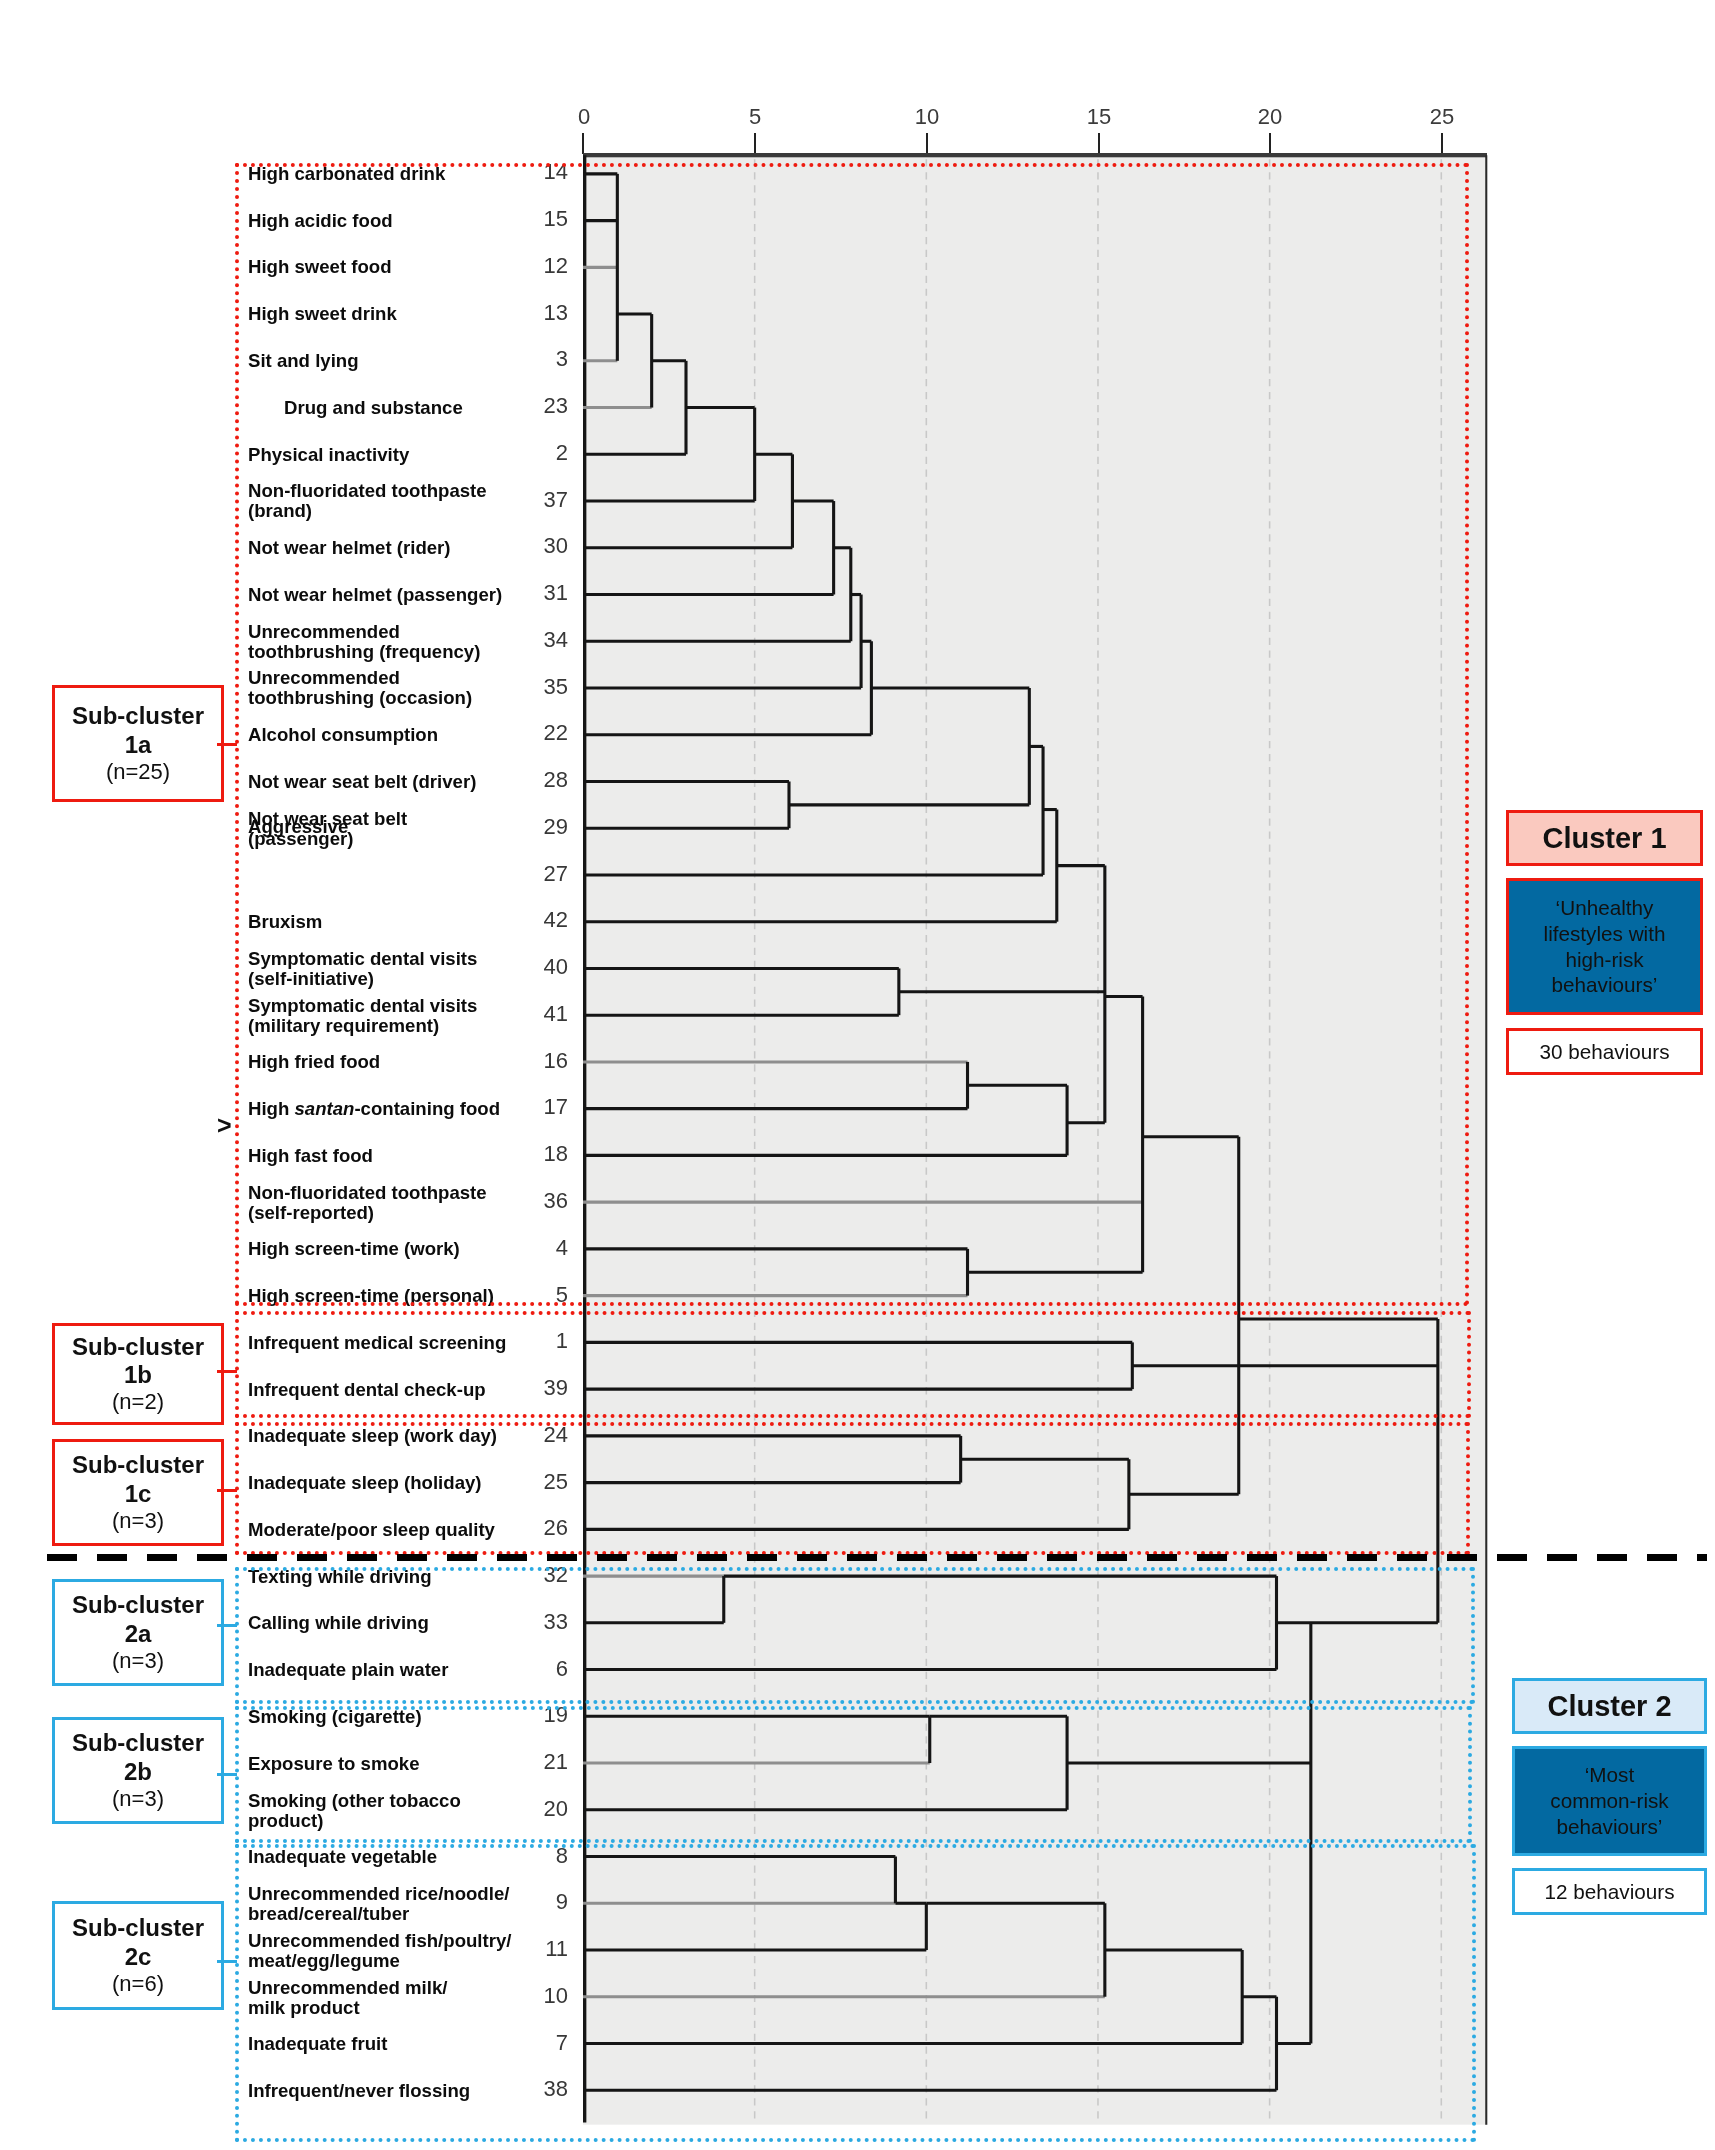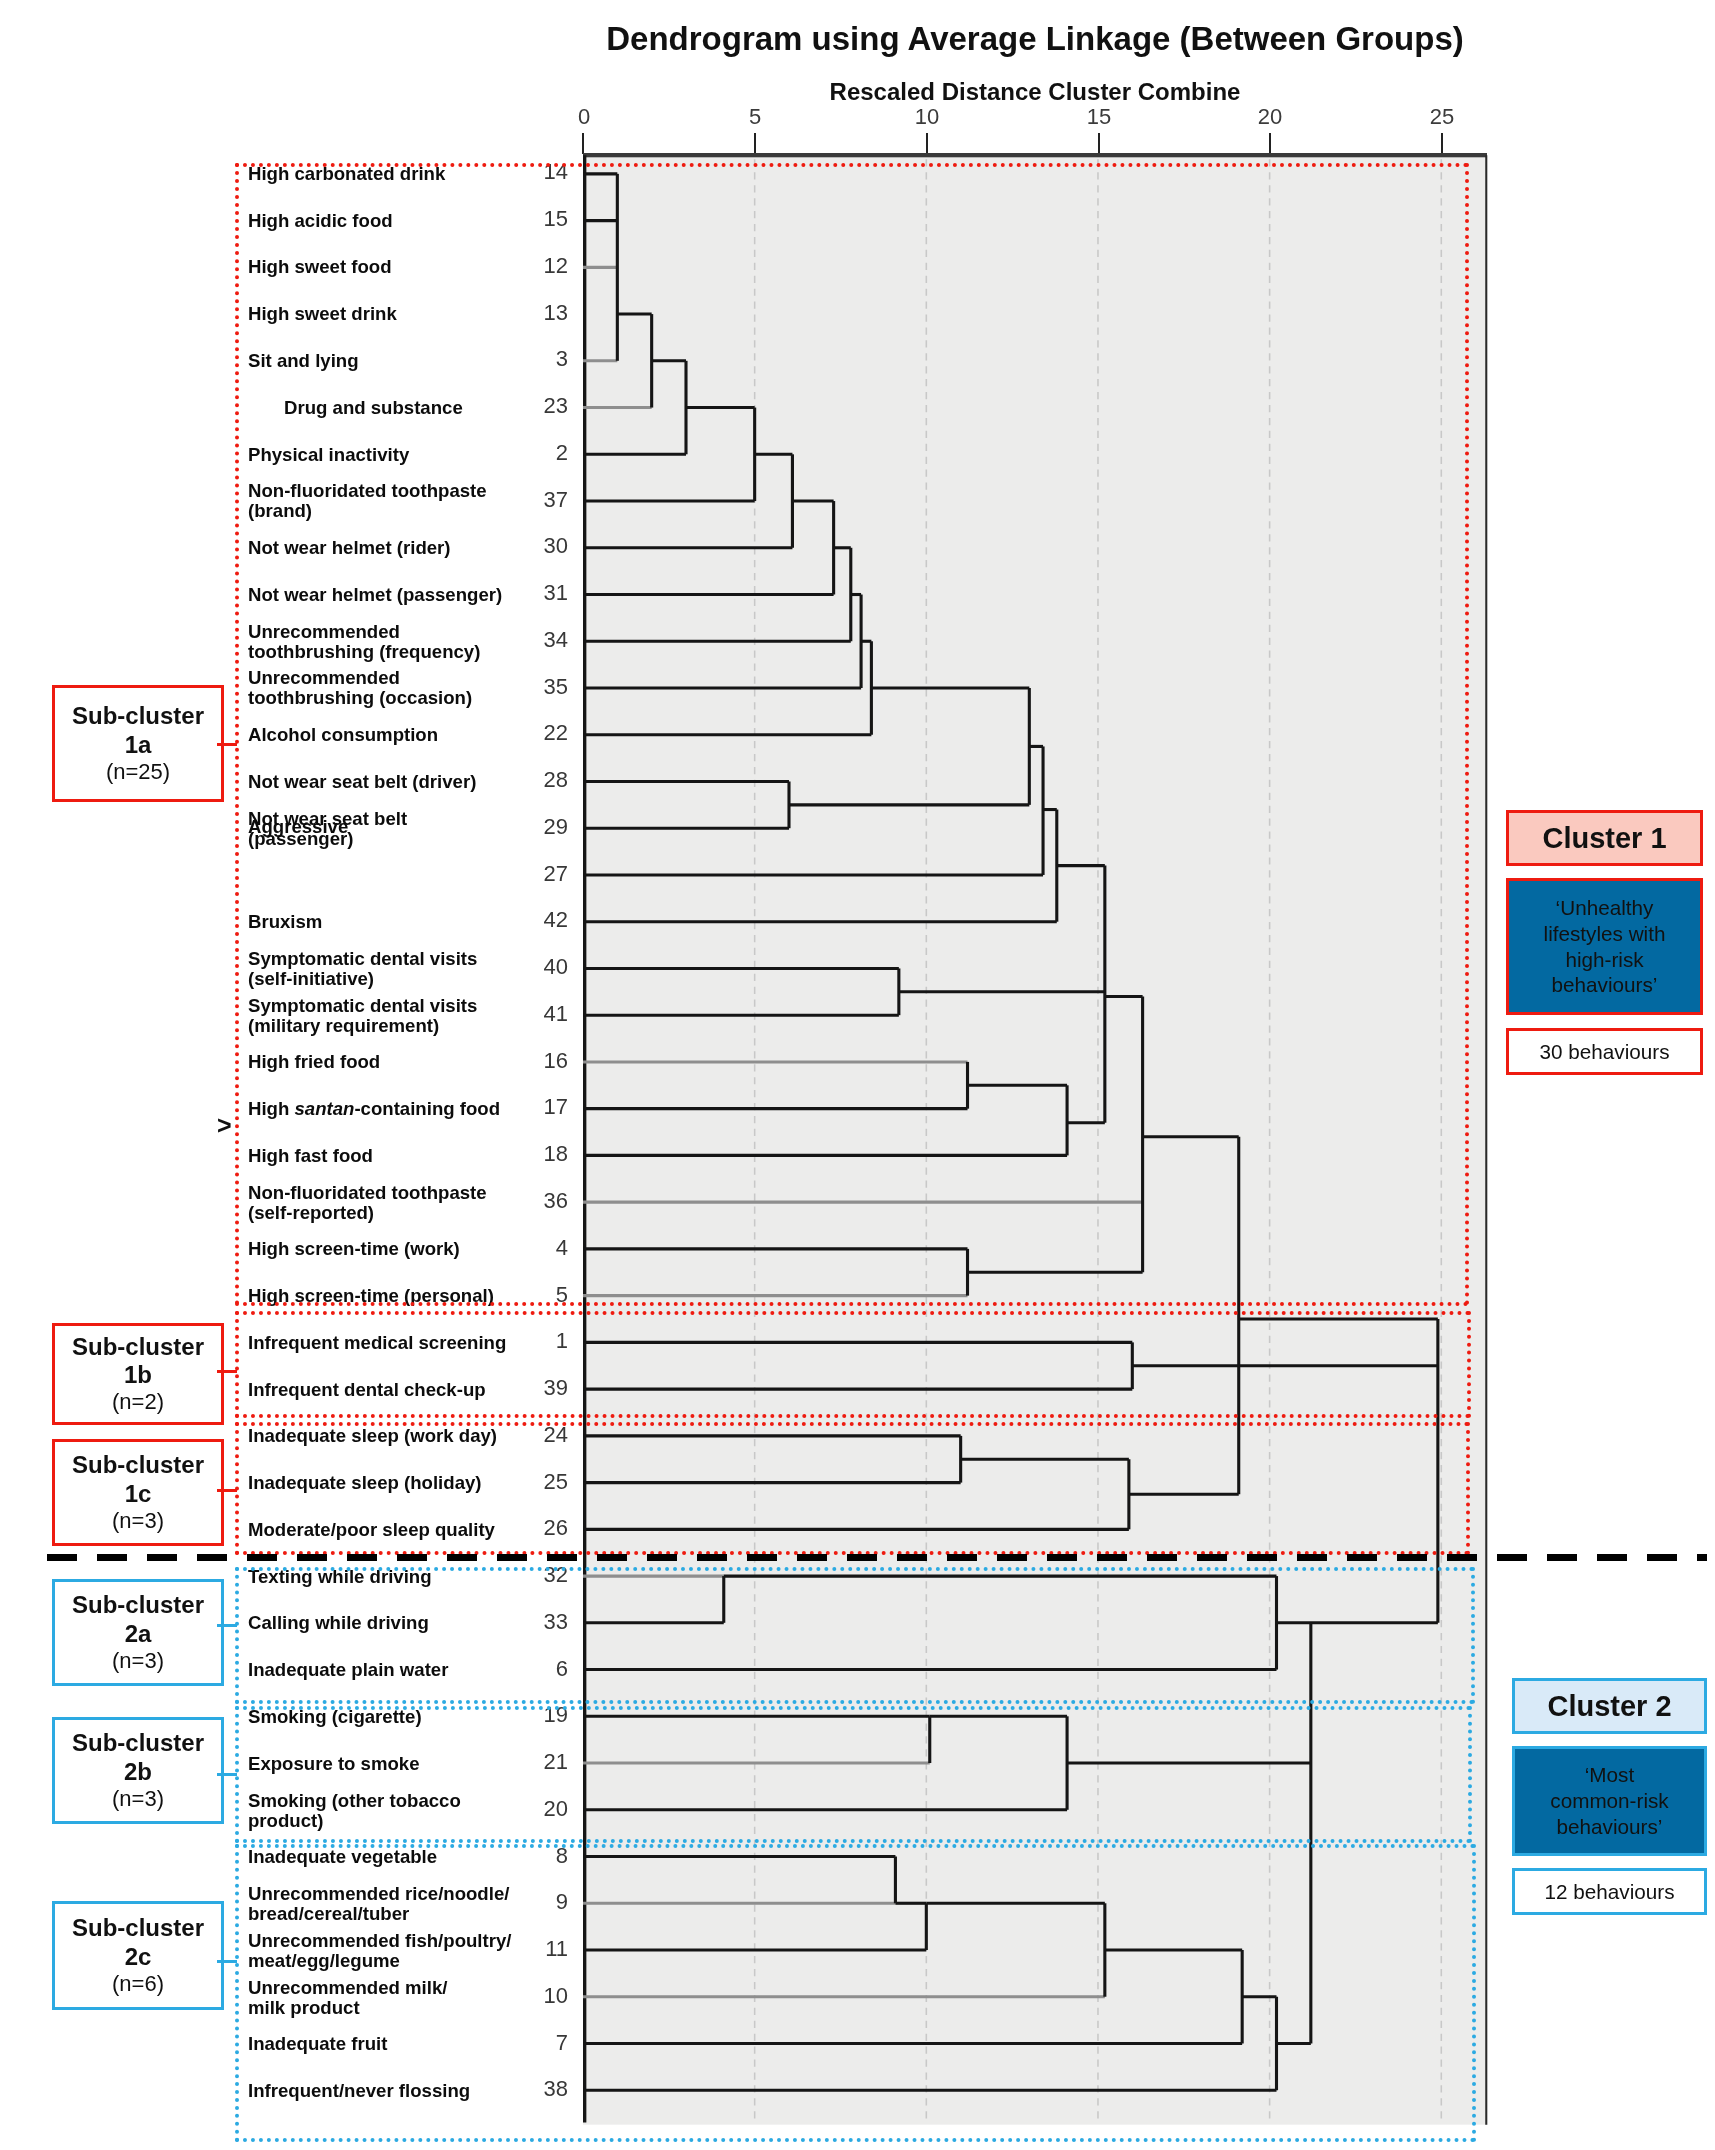--- a/index.html
+++ b/index.html
@@ -34,22 +34,20 @@
      font-size:20.7px;color:#111;text-align:center;white-space:pre-line;line-height:1.25;}
   .cl-count{position:absolute;border:3.1px solid;background:#fff;display:flex;align-items:center;justify-content:center;
      font-size:20.7px;color:#111;}
   .arrow-mark{left:217px;top:1111px;font-size:25px;font-weight:bold;color:#111;}
 </style>
 </head>
 <body>
 
 <div class="page">
 
-  <div class="abs title">Dendrogram using Average Linkage (Between Groups)</div>
-  <div class="abs subtitle">Rescaled Distance Cluster Combine</div>
 
   <div id="axis-layer">
       <div class="axis-num" style="left: 558px;">0</div>
       <div class="axis-tick" style="left: 582px;"></div>
       <div class="axis-num" style="left: 729px;">5</div>
       <div class="axis-tick" style="left: 754px;"></div>
       <div class="axis-num" style="left: 901px;">10</div>
       <div class="axis-tick" style="left: 926px;"></div>
       <div class="axis-num" style="left: 1073px;">15</div>
       <div class="axis-tick" style="left: 1098px;"></div>

